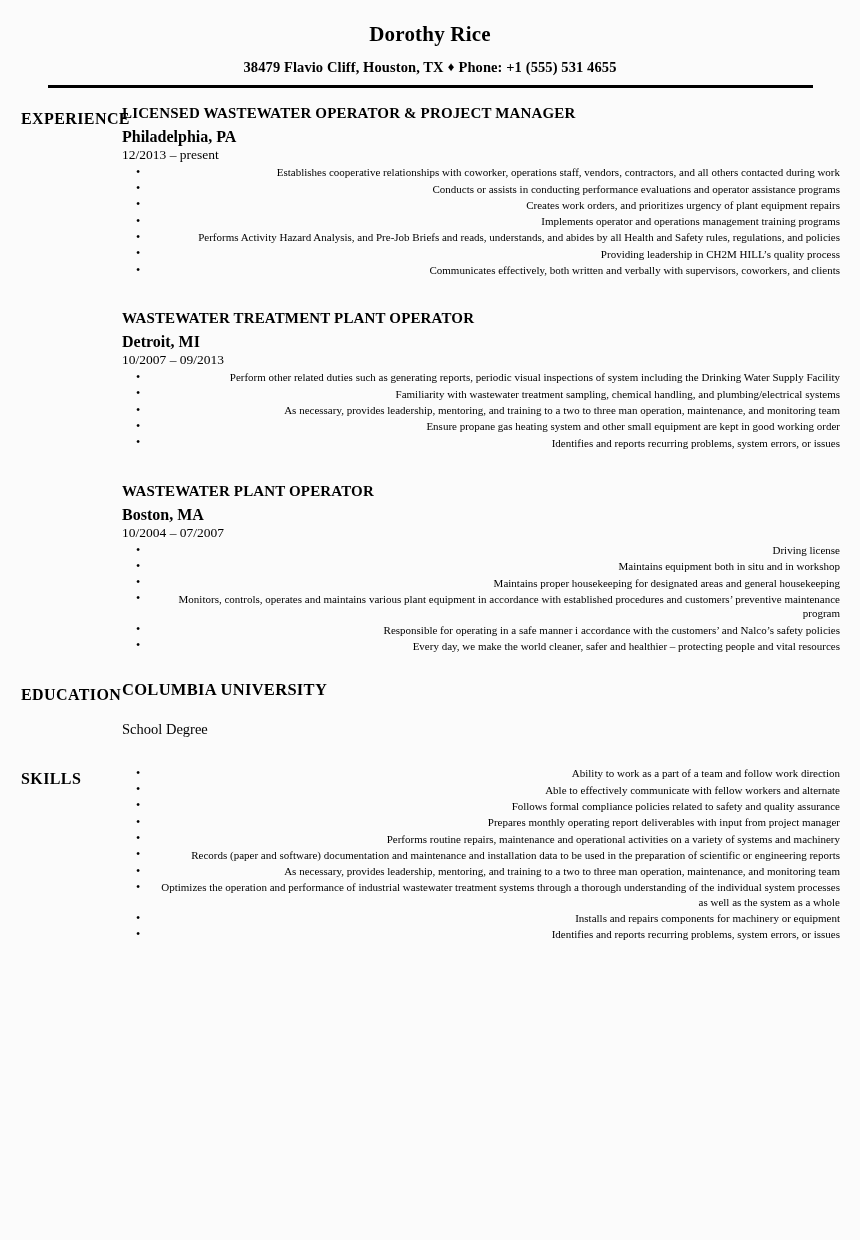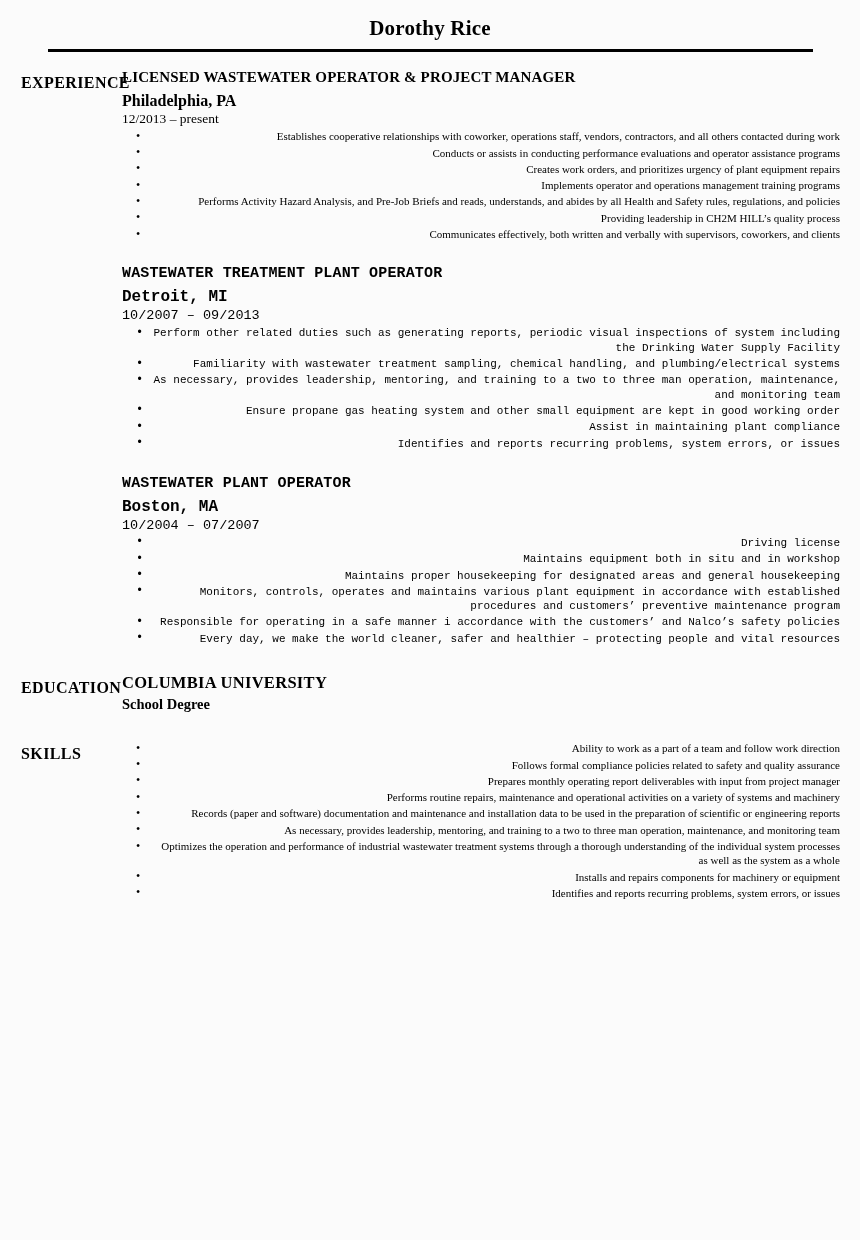--- a/index.html
+++ b/index.html
@@ -14,21 +14,21 @@
     height: 1240px;
     background: #fbfbfb;
     font-family: "Liberation Serif", "DejaVu Serif", serif;
     color: #000000;
     overflow: hidden;
     box-sizing: border-box;
   }
 
   
   .header {
-    padding-top: 16px;
+    padding-top: 22px;
     text-align: center;
   }
   .cand-name {
     font-size: 21px;
     font-weight: bold;
     letter-spacing: 0.2px;
     line-height: 1.15;
   }
   .contact-line {
     margin-top: 13px;
@@ -70,21 +70,21 @@
     flex: 1;
     padding-right: 20px;
   }
 
   #experience-section { margin-top: 16px; }
   #education-section  { margin-top: 27px; }
   #skills-section     { margin-top: 26px; }
 
   
   .job { }
-  .job + .job { margin-top: 24px; font-family: Liberation Mono, monospace; }
+  .job + .job { margin-top: 32px; }
 
   .job-title {
     font-size: 15px;
     font-weight: bold;
     letter-spacing: 0.15px;
     line-height: 1.25;
   }
   .job-location {
     margin-top: 4px;
     font-size: 16px;
@@ -121,36 +121,39 @@
   }
 
   
   .edu-school {
     font-size: 16.5px;
     font-weight: bold;
     letter-spacing: 0.3px;
     line-height: 1.2;
   }
   .edu-degree {
-    margin-top: 3px;
+    margin-top: 21px;
     font-size: 14.5px;
-    font-weight: bold;
+    font-weight: normal;
     line-height: 1.2;
   }
 
   
   #skills-section .sec-body ul.bullets { margin-top: 0; }
 </style>
 </head>
 <body>
 
 <div class="page">
 
   <div class="header">
     <div class="cand-name">Dorothy Rice</div>
+    <div class="contact-line">
+      <span>38479 Flavio Cliff, Houston, TX</span><span class="contact-sep">♦</span><span>Phone: +1 (555) 531 4655</span>
+    </div>
     <div class="rule"></div>
   </div>
 
   <div class="section" id="experience-section">
     <div class="sec-label">EXPERIENCE</div>
     <div class="sec-body">
 
       <div class="job">
         <div class="job-title">LICENSED WASTEWATER OPERATOR &amp; PROJECT MANAGER</div>
         <div class="job-location">Philadelphia, PA</div>
@@ -168,21 +171,20 @@
 
       <div class="job">
         <div class="job-title">WASTEWATER TREATMENT PLANT OPERATOR</div>
         <div class="job-location">Detroit, MI</div>
         <div class="job-dates">10/2007 – 09/2013</div>
         <ul class="bullets">
           <li>Perform other related duties such as generating reports, periodic visual inspections of system including the Drinking Water Supply Facility</li>
           <li>Familiarity with wastewater treatment sampling, chemical handling, and plumbing/electrical systems</li>
           <li>As necessary, provides leadership, mentoring, and training to a two to three man operation, maintenance, and monitoring team</li>
           <li>Ensure propane gas heating system and other small equipment are kept in good working order</li>
-          <li>Assist in maintaining plant compliance</li>
           <li>Identifies and reports recurring problems, system errors, or issues</li>
         </ul>
       </div>
 
       <div class="job">
         <div class="job-title">WASTEWATER PLANT OPERATOR</div>
         <div class="job-location">Boston, MA</div>
         <div class="job-dates">10/2004 – 07/2007</div>
         <ul class="bullets">
           <li>Driving license</li>
@@ -203,20 +205,21 @@
       <div class="edu-school">COLUMBIA UNIVERSITY</div>
       <div class="edu-degree">School Degree</div>
     </div>
   </div>
 
   <div class="section" id="skills-section">
     <div class="sec-label">SKILLS</div>
     <div class="sec-body">
       <ul class="bullets">
         <li>Ability to work as a part of a team and follow work direction</li>
+        <li>Able to effectively communicate with fellow workers and alternate</li>
         <li>Follows formal compliance policies related to safety and quality assurance</li>
         <li>Prepares monthly operating report deliverables with input from project manager</li>
         <li>Performs routine repairs, maintenance and operational activities on a variety of systems and machinery</li>
         <li>Records (paper and software) documentation and maintenance and installation data to be used in the preparation of scientific or engineering reports</li>
         <li>As necessary, provides leadership, mentoring, and training to a two to three man operation, maintenance, and monitoring team</li>
         <li>Optimizes the operation and performance of industrial wastewater treatment systems through a thorough understanding of the individual system processes as well as the system as a whole</li>
         <li>Installs and repairs components for machinery or equipment</li>
         <li>Identifies and reports recurring problems, system errors, or issues</li>
       </ul>
     </div>

